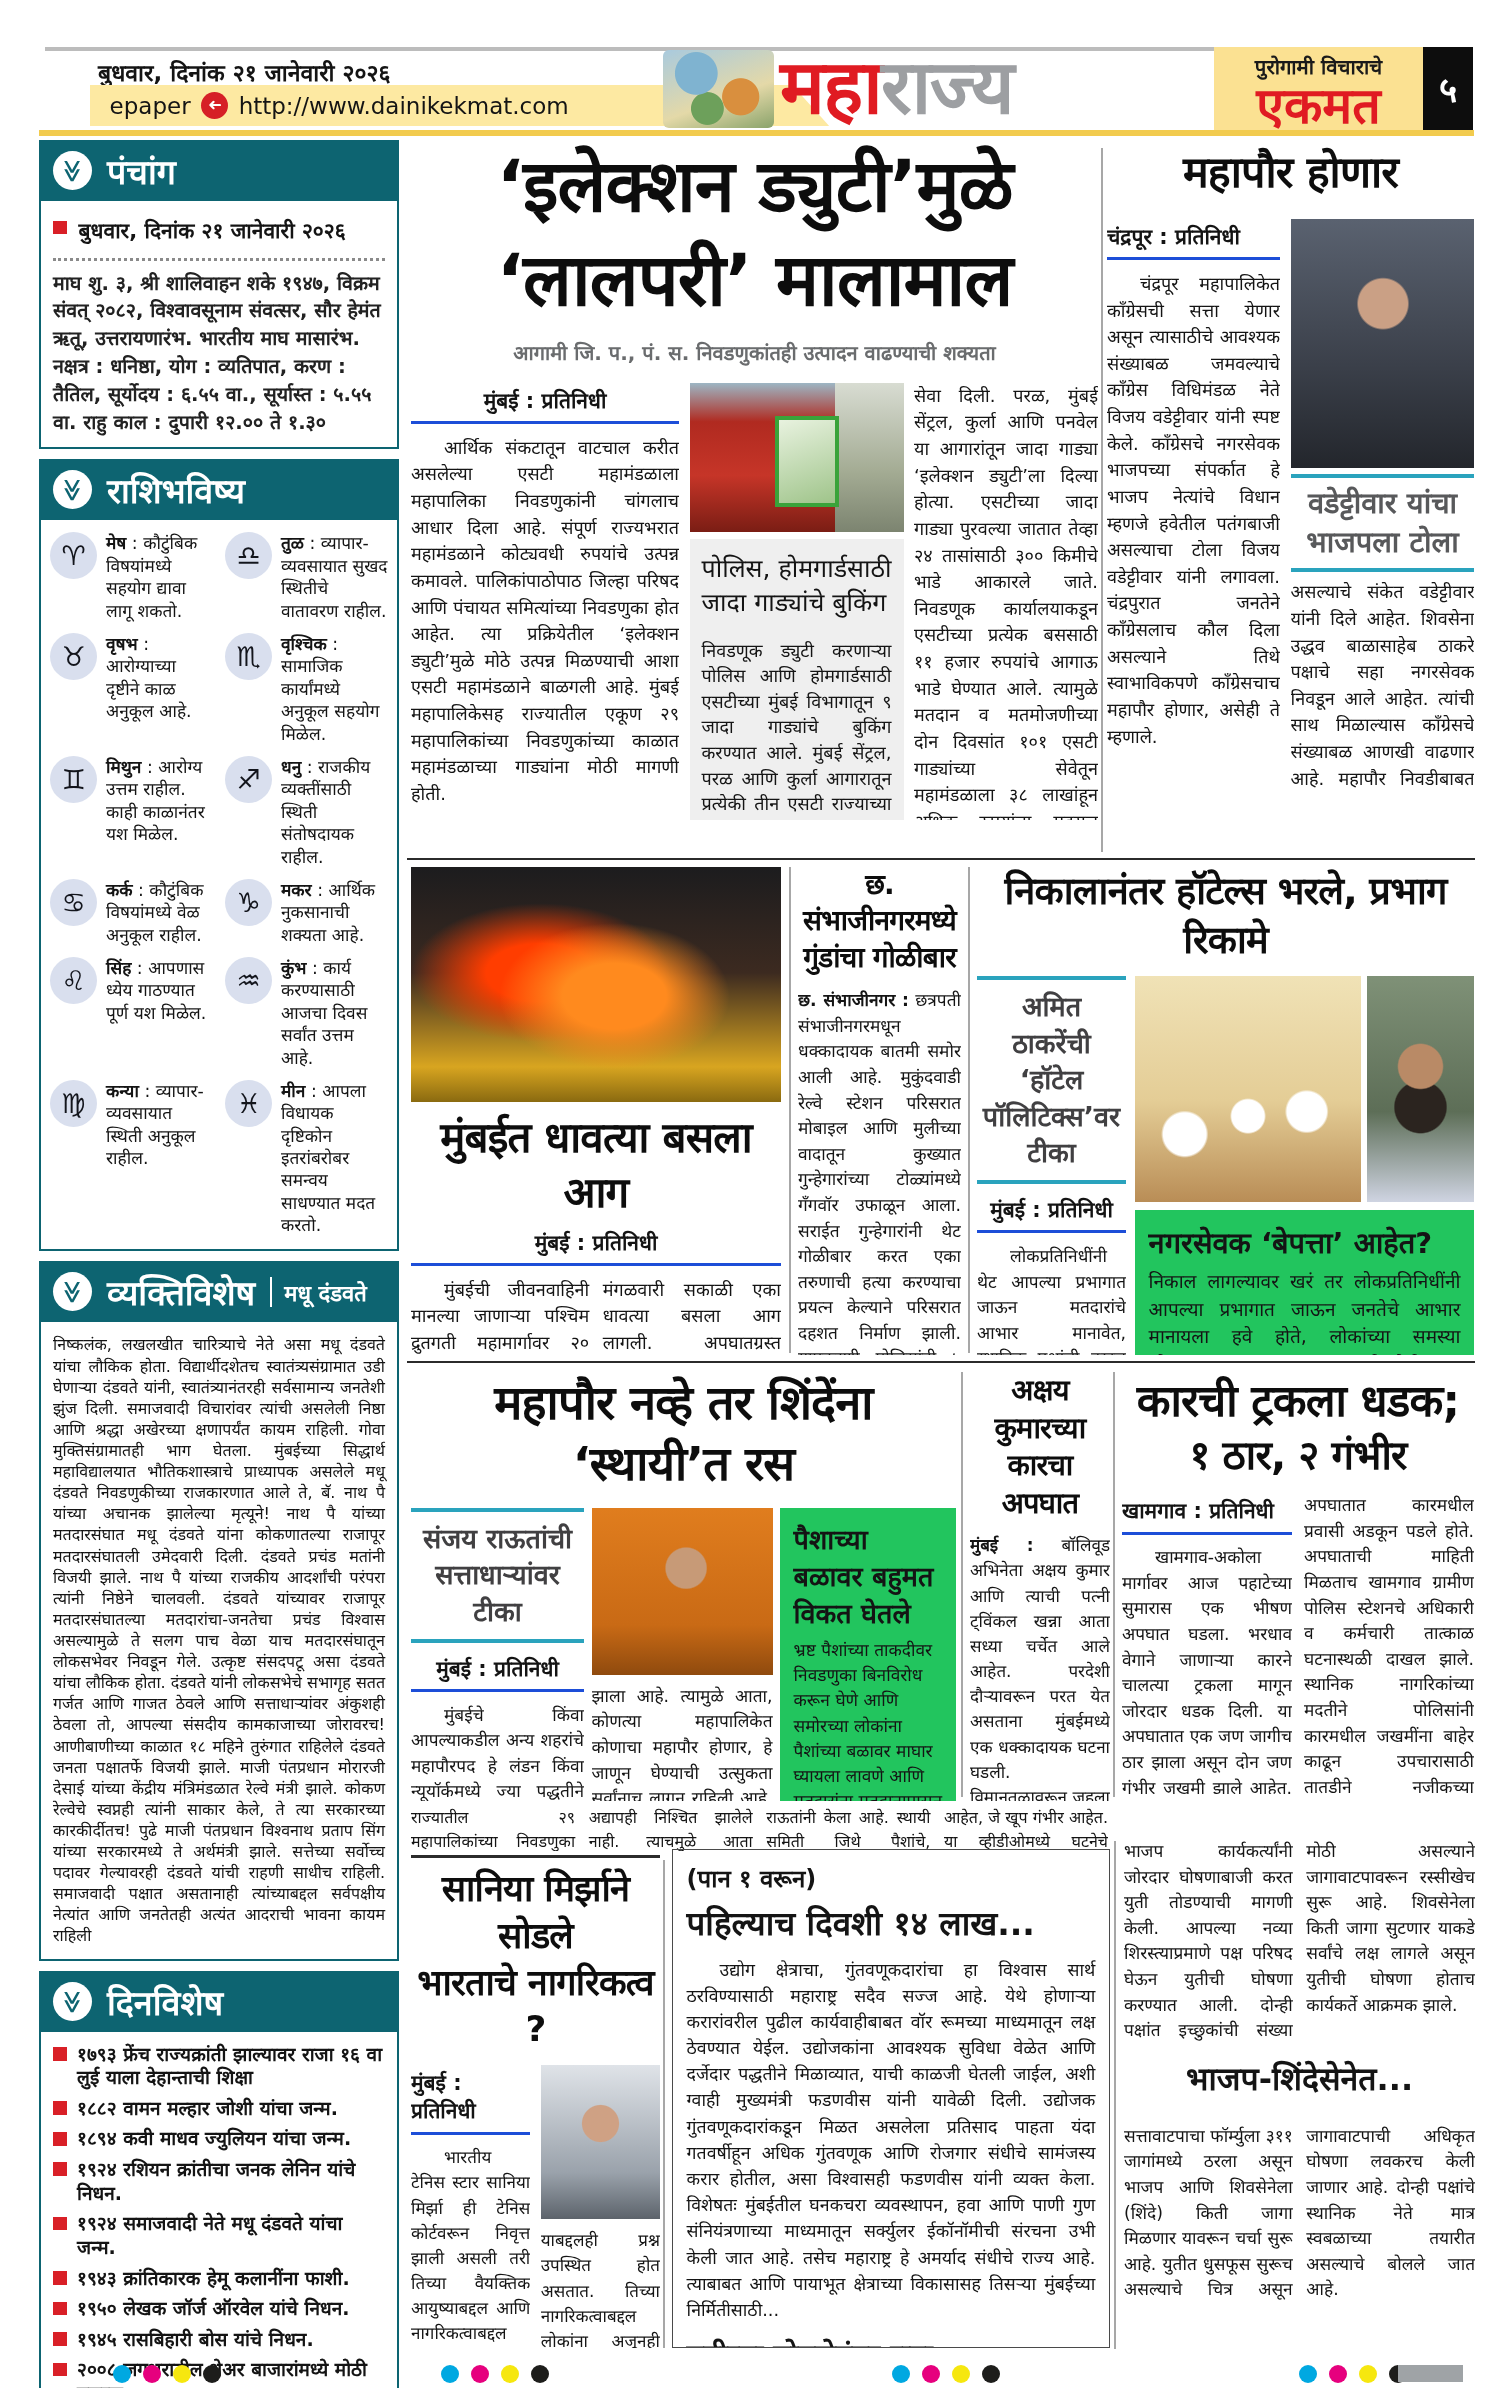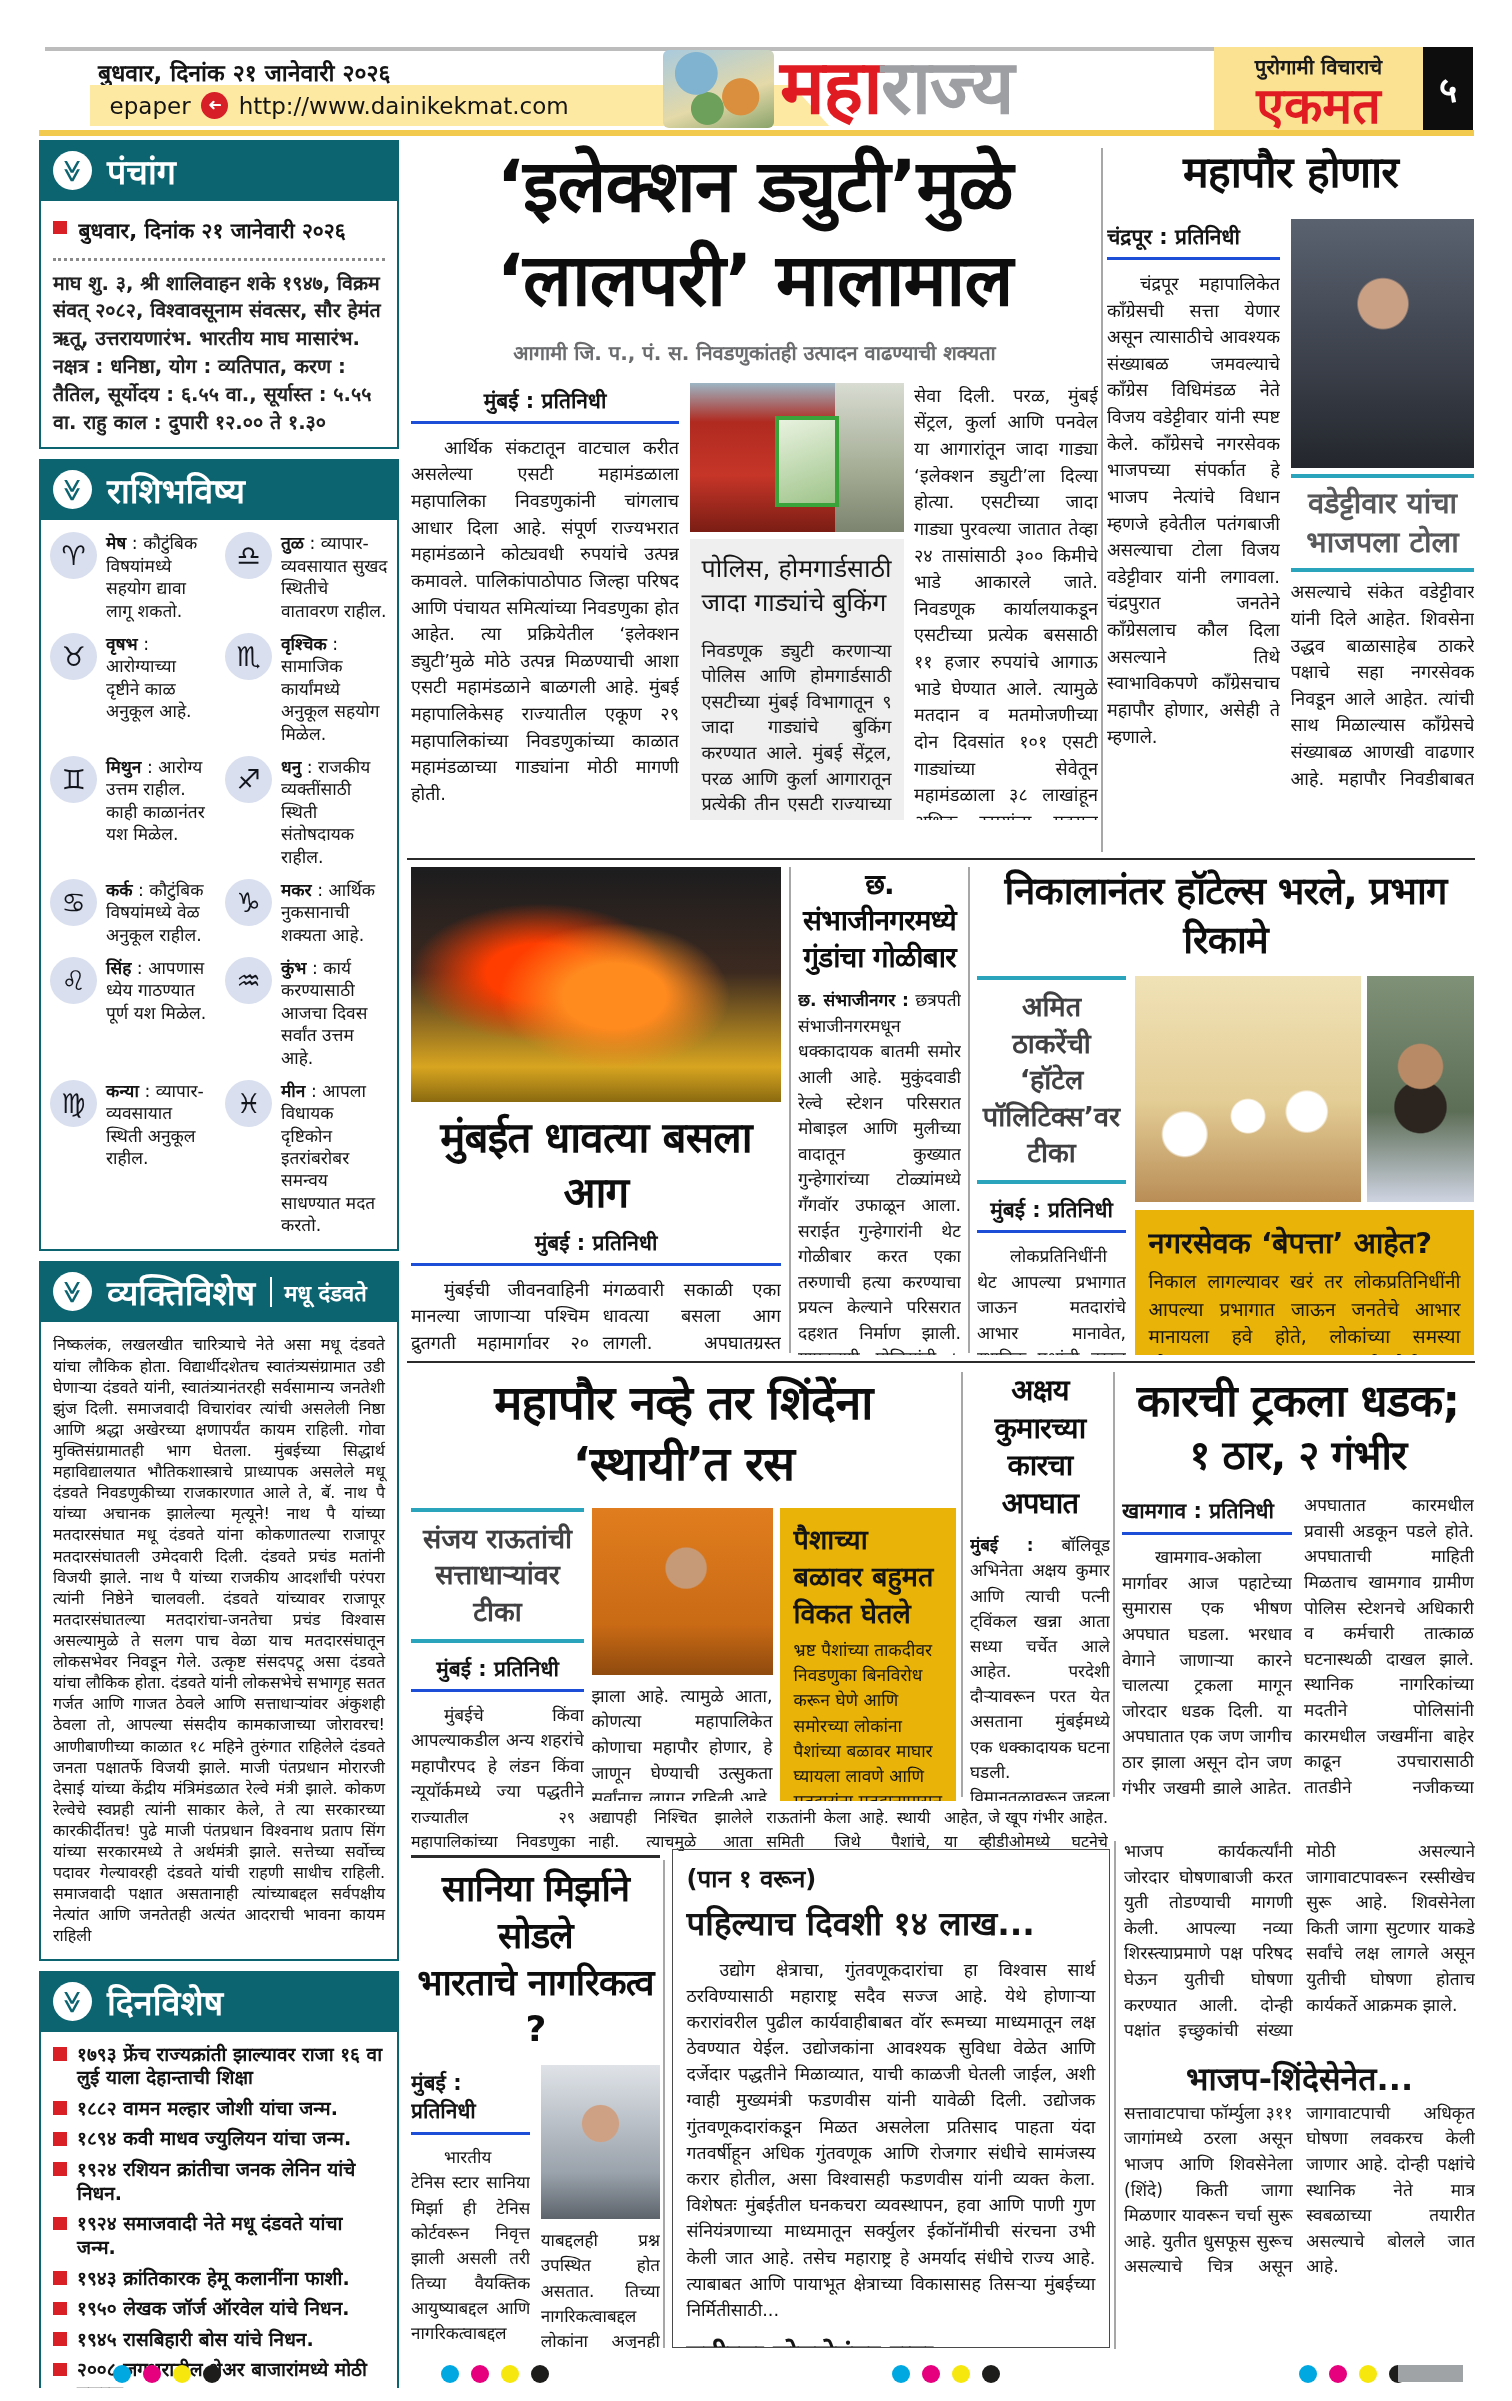--- a/index.html
+++ b/index.html
@@ -60,21 +60,21 @@
   .sub{font-weight:bold;color:#6a6c6e;text-align:center;}
   .byline{font-weight:bold;font-size:21px;border-bottom:3px solid #1d4ed8;
           padding:3px 0 7.5px;margin-bottom:10.5px;}
   .bt{font-size:18px;line-height:1.48;}
   .bt-ind{text-indent:33px;}
   .capbox{background:#efefef;padding:10.5px 12px;}
   .capbox .ch{font-size:25px;font-weight:normal;margin-bottom:20px;}
   .capbox .ct{font-size:18px;line-height:1.42;}
   .kicker{border-top:4.5px solid #2aa3bd;border-bottom:4.5px solid #2aa3bd;padding:9px 4.5px;
           font-size:27px;font-weight:bold;color:#414042;text-align:center;line-height:1.35;}
-  .graybox{background:#eab308;padding:12px 13.6px;}
+  .graybox{background:#22c55e;padding:12px 13.6px;}
   .graybox .gh{font-size:29px;font-weight:bold;margin-bottom:7.5px;}
   .graybox .gt{font-size:19px;line-height:1.45;}
   .vr{background:#a7a7a7;width:1.5px;}
   .hdiv{background:#2b2b2b;height:2.3px;}
   
   .ph{position:relative;overflow:hidden;background:#999;}
   .ph-bus{background:linear-gradient(180deg,#9db6c4 0%,#b02a20 26%,#c63528 62%,#7a1d14 100%);}
   .ph-bus .inset{position:absolute;left:40%;top:22%;width:26%;height:56%;
       border:4.5px solid #3aa33a;background:linear-gradient(160deg,#e8f2df,#9fc48a);}
   .ph-bus .crowd{position:absolute;right:0;top:0;width:32%;height:100%;
@@ -428,21 +428,21 @@
     <div class="b" style="font-size:33px;margin:6px 0 12px;">पहिल्याच दिवशी १४ लाख...</div>
     <div class="bt bt-ind j" style="font-size:17.7px;">उद्योग क्षेत्राचा, गुंतवणूकदारांचा हा विश्वास सार्थ ठरविण्यासाठी महाराष्ट्र सदैव सज्ज आहे. येथे होणाऱ्या करारांवरील पुढील कार्यवाहीबाबत वॉर रूमच्या माध्यमातून लक्ष ठेवण्यात येईल. उद्योजकांना आवश्यक सुविधा वेळेत आणि दर्जेदार पद्धतीने मिळाव्यात, याची काळजी घेतली जाईल, अशी ग्वाही मुख्यमंत्री फडणवीस यांनी यावेळी दिली. उद्योजक गुंतवणूकदारांकडून मिळत असलेला प्रतिसाद पाहता यंदा गतवर्षीहून अधिक गुंतवणूक आणि रोजगार संधीचे सामंजस्य करार होतील, असा विश्वासही फडणवीस यांनी व्यक्त केला. विशेषतः मुंबईतील घनकचरा व्यवस्थापन, हवा आणि पाणी गुण संनियंत्रणाच्या माध्यमातून सर्क्युलर ईकॉनॉमीची संरचना उभी केली जात आहे. तसेच महाराष्ट्र हे अमर्याद संधीचे राज्य आहे. त्याबाबत आणि पायाभूत क्षेत्राच्या विकासासह तिसऱ्या मुंबईच्या निर्मितीसाठी...</div>
     <div class="b" style="font-size:29px;margin:10.5px 0 6px;">युतीच्या घोषणेनंतर राडा...</div>
 
   </div>
 
   <div class="abs vr" style="left:1114px;top:1841px;height:508px;"></div>
 
   <div class="abs clip" style="left:1124px;top:1839px;width:351px;height:512px;">
     <div class="bt j" style="columns:2;column-gap:13.6px;font-size:17.3px;">भाजप कार्यकर्त्यांनी जोरदार घोषणाबाजी करत युती तोडण्याची मागणी केली. आपल्या नव्या शिरस्त्याप्रमाणे पक्ष परिषद घेऊन युतीची घोषणा करण्यात आली. दोन्ही पक्षांत इच्छुकांची संख्या मोठी असल्याने जागावाटपावरून रस्सीखेच सुरू आहे. शिवसेनेला किती जागा सुटणार याकडे सर्वांचे लक्ष लागले असून युतीची घोषणा होताच कार्यकर्ते आक्रमक झाले.</div>
-    <div class="b ctr" style="font-size:32px;margin:12px 0 2px;">भाजप-शिंदेसेनेत...</div>
+    <div class="b ctr" style="font-size:32px;margin:12px 0 25px;">भाजप-शिंदेसेनेत...</div>
     <div class="bt j" style="columns:2;column-gap:13.6px;font-size:17.3px;">सत्तावाटपाचा फॉर्म्युला ३११ जागांमध्ये ठरला असून भाजप आणि शिवसेनेला (शिंदे) किती जागा मिळणार यावरून चर्चा सुरू आहे. युतीत धुसफूस सुरूच असल्याचे चित्र असून जागावाटपाची अधिकृत घोषणा लवकरच केली जाणार आहे. दोन्ही पक्षांचे स्थानिक नेते मात्र स्वबळाच्या तयारीत असल्याचे बोलले जात आहे.</div>
   </div>
 
   <div class="abs dots" style="left:113px;top:2365px;">
     <span class="dot c1"></span>
       <span class="dot c2"></span>
       <span class="dot c3"></span>
       <span class="dot c4"></span>
   </div>
   <div class="abs dots" style="left:441px;top:2365px;">

